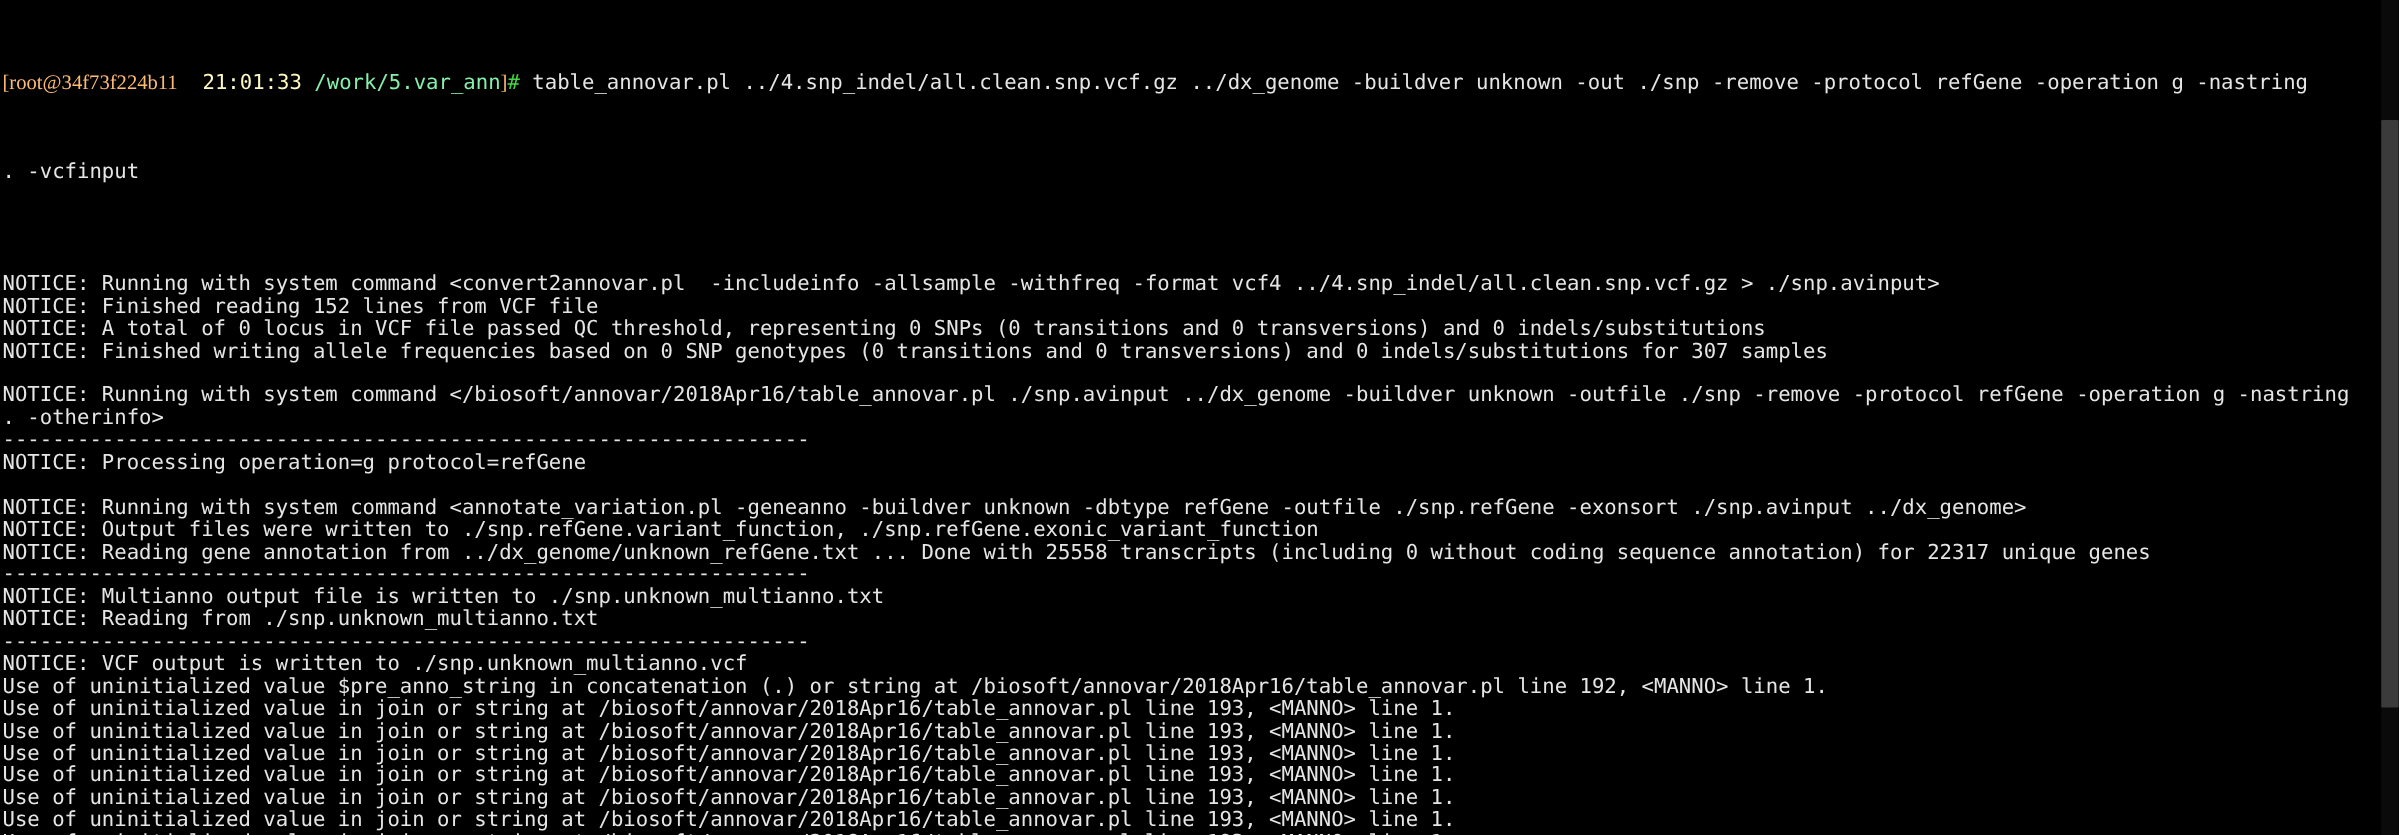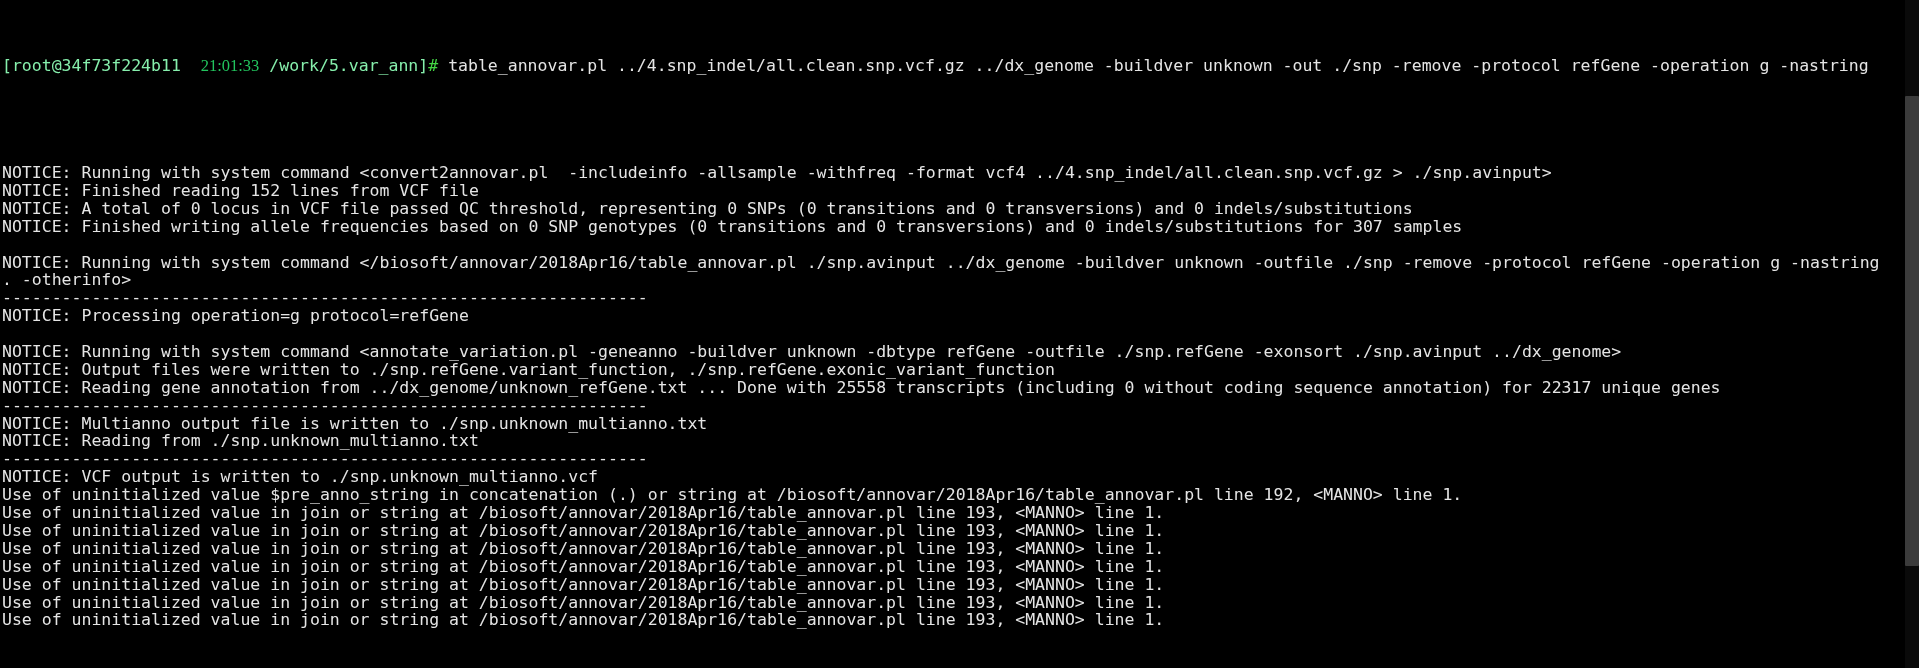--- a/index.html
+++ b/index.html
@@ -30,23 +30,23 @@
     overflow: hidden;
   }
   .line {
     height: 17.9px;
     white-space: pre;
     font-family: "DejaVu Sans Mono", "Liberation Mono", monospace;
   }
   .blank {
     height: 17.9px;
   }
-  .seg-time   { color: #22c55e; font-family: Liberation Serif, serif; }
+  .seg-time   { color: #fef9c3; }
   .seg-path   { color: #86efac; }
-  .seg-brkt   { color: #86efac; }
+  .seg-brkt   { color: #fdba74; font-family: Liberation Serif, serif; }
   .seg-hash   { color: #44d544; }
   .seg-plain  { color: #d6d6d6; }
   .seg-white  { color: #e5e5e5; }
   #scrollbar-track {
     position: absolute;
     top: 0;
     right: 0;
     width: 14px;
     height: 668px;
     background: #0a0a0a;
@@ -61,20 +61,21 @@
     border-radius: 1px;
   }
 </style>
 </head>
 <body>
 
 <div id="terminal">
 
   <div class="line"><span class="seg-brkt">[root@34f73f224b11</span><span class="seg-plain">  </span><span class="seg-time">21:01:33</span><span class="seg-plain"> </span><span class="seg-path">/work/5.var_ann</span><span class="seg-brkt">]</span><span class="seg-hash"># </span><span class="seg-white">table_annovar.pl ../4.snp_indel/all.clean.snp.vcf.gz ../dx_genome -buildver unknown -out ./snp -remove -protocol refGene -operation g -nastring</span></div>
 
+  <div class="line"><span class="seg-white">. -vcfinput</span></div>
 
   <div id="output-lines"><div class="blank"></div><div class="line seg-white">NOTICE: Running with system command &lt;convert2annovar.pl  -includeinfo -allsample -withfreq -format vcf4 ../4.snp_indel/all.clean.snp.vcf.gz &gt; ./snp.avinput&gt;</div><div class="line seg-white">NOTICE: Finished reading 152 lines from VCF file</div><div class="line seg-white">NOTICE: A total of 0 locus in VCF file passed QC threshold, representing 0 SNPs (0 transitions and 0 transversions) and 0 indels/substitutions</div><div class="line seg-white">NOTICE: Finished writing allele frequencies based on 0 SNP genotypes (0 transitions and 0 transversions) and 0 indels/substitutions for 307 samples</div><div class="blank"></div><div class="line seg-white">NOTICE: Running with system command &lt;/biosoft/annovar/2018Apr16/table_annovar.pl ./snp.avinput ../dx_genome -buildver unknown -outfile ./snp -remove -protocol refGene -operation g -nastring</div><div class="line seg-white">. -otherinfo&gt;</div><div class="line seg-white">-----------------------------------------------------------------</div><div class="line seg-white">NOTICE: Processing operation=g protocol=refGene</div><div class="blank"></div><div class="line seg-white">NOTICE: Running with system command &lt;annotate_variation.pl -geneanno -buildver unknown -dbtype refGene -outfile ./snp.refGene -exonsort ./snp.avinput ../dx_genome&gt;</div><div class="line seg-white">NOTICE: Output files were written to ./snp.refGene.variant_function, ./snp.refGene.exonic_variant_function</div><div class="line seg-white">NOTICE: Reading gene annotation from ../dx_genome/unknown_refGene.txt ... Done with 25558 transcripts (including 0 without coding sequence annotation) for 22317 unique genes</div><div class="line seg-white">-----------------------------------------------------------------</div><div class="line seg-white">NOTICE: Multianno output file is written to ./snp.unknown_multianno.txt</div><div class="line seg-white">NOTICE: Reading from ./snp.unknown_multianno.txt</div><div class="line seg-white">-----------------------------------------------------------------</div><div class="line seg-white">NOTICE: VCF output is written to ./snp.unknown_multianno.vcf</div><div class="line seg-white">Use of uninitialized value $pre_anno_string in concatenation (.) or string at /biosoft/annovar/2018Apr16/table_annovar.pl line 192, &lt;MANNO&gt; line 1.</div><div class="line seg-white">Use of uninitialized value in join or string at /biosoft/annovar/2018Apr16/table_annovar.pl line 193, &lt;MANNO&gt; line 1.</div><div class="line seg-white">Use of uninitialized value in join or string at /biosoft/annovar/2018Apr16/table_annovar.pl line 193, &lt;MANNO&gt; line 1.</div><div class="line seg-white">Use of uninitialized value in join or string at /biosoft/annovar/2018Apr16/table_annovar.pl line 193, &lt;MANNO&gt; line 1.</div><div class="line seg-white">Use of uninitialized value in join or string at /biosoft/annovar/2018Apr16/table_annovar.pl line 193, &lt;MANNO&gt; line 1.</div><div class="line seg-white">Use of uninitialized value in join or string at /biosoft/annovar/2018Apr16/table_annovar.pl line 193, &lt;MANNO&gt; line 1.</div><div class="line seg-white">Use of uninitialized value in join or string at /biosoft/annovar/2018Apr16/table_annovar.pl line 193, &lt;MANNO&gt; line 1.</div><div class="line seg-white">Use of uninitialized value in join or string at /biosoft/annovar/2018Apr16/table_annovar.pl line 193, &lt;MANNO&gt; line 1.</div></div>
 
   
 
   <div id="scrollbar-track">
     <div id="scrollbar-thumb"></div>
   </div>
 
 </div>

